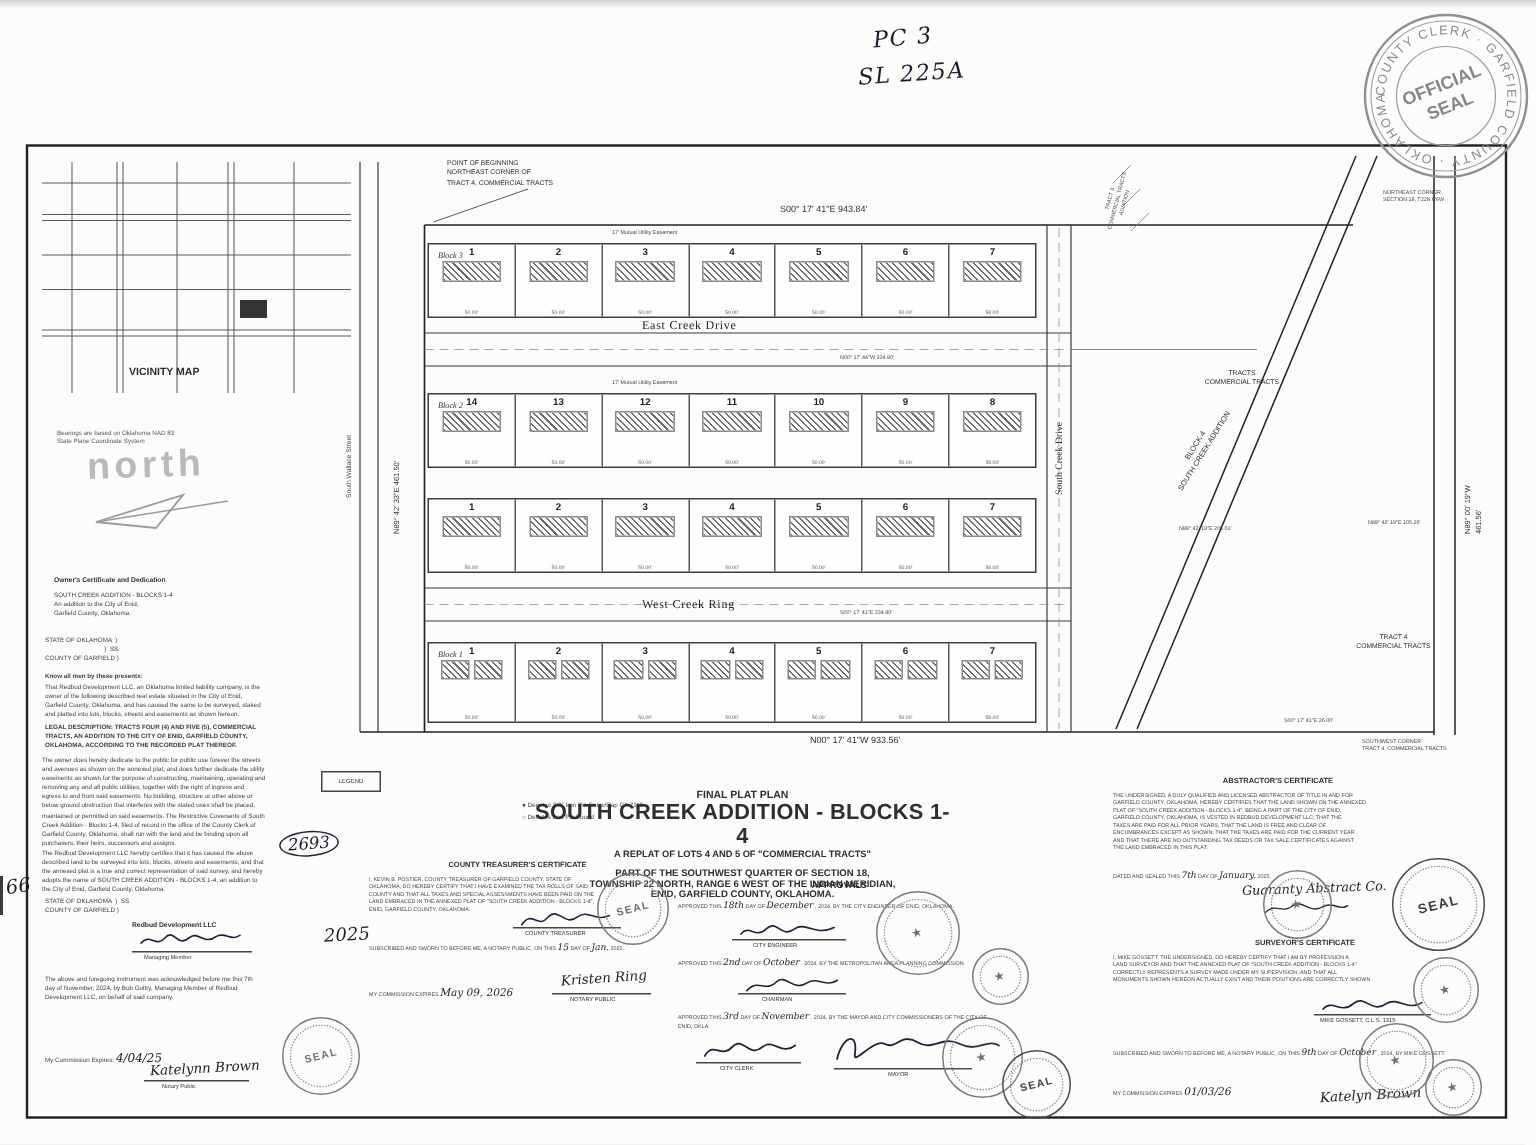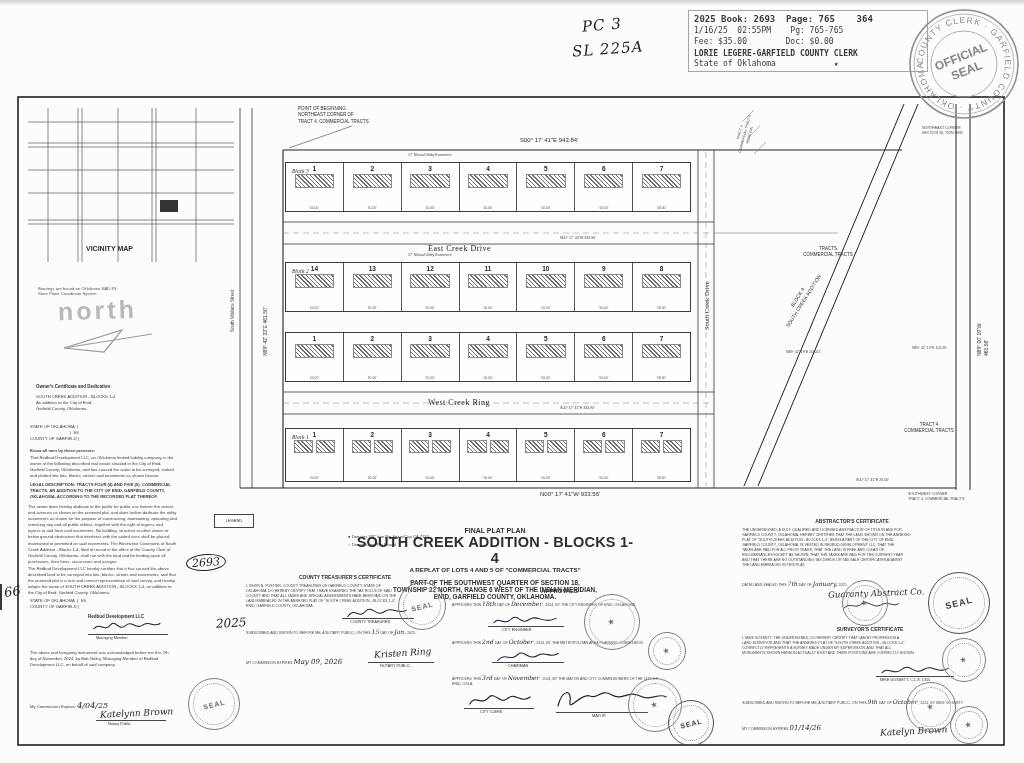--- a/index.html
+++ b/index.html
@@ -123,27 +123,20 @@
     <g stroke="#8a8a8a" stroke-width="0.6">
       <line x1="742" y1="122" x2="754" y2="110"></line>
       <line x1="748" y1="138" x2="760" y2="126"></line>
       <line x1="754" y1="154" x2="766" y2="142"></line>
     </g>
   </svg>
 
   <div class="abs hw hw-lg" style="left:582px;top:16px;transform:rotate(-5deg);z-index:4">PC 3</div>
   <div class="abs hw hw-lg" style="left:572px;top:40px;transform:rotate(-4deg);z-index:4">SL 225A</div>
 
-  <div class="abs stamp" style="left:688px;top:10px;width:228px;padding:3px 5px;border:1px solid #a5a5a5;z-index:3;">
-    <div style="font-size:9px;font-weight:bold;">2025 Book: 2693  Page: 765    364</div>
-    <div style="font-size:8px;margin-top:2px;">1/16/25  02:55PM    Pg: 765-765</div>
-    <div style="font-size:8px;margin-top:2px;">Fee: $35.00        Doc: $0.00</div>
-    <div style="font-size:8px;margin-top:3px;font-weight:bold;">LORIE LEGERE-GARFIELD COUNTY CLERK</div>
-    <div style="font-size:8px;margin-top:1px;">State of Oklahoma            ★</div>
-  </div>
 
   <svg class="abs" style="left:906px;top:6px;z-index:5" width="116" height="116">
     <circle cx="58" cy="58" r="54" fill="none" stroke="#8f8f8f" stroke-width="1.6"></circle>
     <circle cx="58" cy="58" r="50" fill="none" stroke="#9b9b9b" stroke-width="0.7"></circle>
     <circle cx="58" cy="58" r="33" fill="none" stroke="#9b9b9b" stroke-width="0.8"></circle>
     <defs>
         <path id="sealring" d="M58,58 m-41,0 a41,41 0 1,1 82,0 a41,41 0 1,1 -82,0"></path>
       </defs>
     <text font-size="8.5" fill="#8a8a8a" letter-spacing="1.2">
       <textPath href="#sealring">COUNTY CLERK · GARFIELD COUNTY · OKLAHOMA</textPath>
@@ -161,21 +154,21 @@
   <div class="abs rot t45" style="left:230px;top:332px;transform:rotate(-90deg);color:#444;z-index:2">South Wallace Street</div>
 
   <div class="abs pre t45" style="left:298px;top:106px;width:120px;z-index:2">POINT OF BEGINNING
 NORTHEAST CORNER OF
 TRACT 4, COMMERCIAL TRACTS</div>
   <div class="abs t6" style="left:520px;top:137px;z-index:2">S00° 17' 41"E  943.84'</div>
   <div class="abs t6" style="left:540px;top:491px;z-index:2">N00° 17' 41"W  933.56'</div>
   <div class="abs rot t5" style="left:262px;top:356px;transform:rotate(-90deg);z-index:2">N89° 42' 33"E  461.50'</div>
   <div class="abs rot t5" style="left:976px;top:356px;transform:rotate(-90deg);z-index:2">N89° 00' 19"W  461.56'</div>
 
-  <div class="abs street-label" style="left:428px;top:244px;z-index:2">East Creek Drive</div>
+  <div class="abs street-label" style="left:428px;top:212px;z-index:2">East Creek Drive</div>
   <div class="abs t36" style="left:560px;top:236px;z-index:2">N00° 17' 44"W  334.90'</div>
   <div class="abs street-label" style="left:428px;top:398px;z-index:2">West Creek Ring</div>
   <div class="abs t36" style="left:560px;top:406px;z-index:2">S00° 17' 41"E  334.90'</div>
   <div class="abs rot serif" style="left:703px;top:330px;transform:rotate(-90deg);font-size:6.5px;z-index:2">South Creek Drive</div>
 
   <div class="abs t36" style="left:408px;top:153px;z-index:2">17' Mutual Utility Easement</div>
   <div class="abs t36" style="left:408px;top:253px;z-index:2">17' Mutual Utility Easement</div>
 
   <div class="abs serif t55" style="left:292px;top:168px;font-style:italic;z-index:3">Block 3</div>
   <div class="abs serif t55" style="left:292px;top:268px;font-style:italic;z-index:3">Block 2</div>
@@ -546,21 +539,21 @@
   <div class="abs sublabel" style="left:880px;top:678px;z-index:2">MIKE GOSSETT, C.L.S. 1315</div>
   <div class="abs t36" style="left:742px;top:698px;width:250px;z-index:2">
     <span>SUBSCRIBED AND SWORN TO BEFORE ME, A NOTARY PUBLIC, ON THIS</span>
     <span class="hw hw-sm">9th</span>
     <span>DAY OF</span>
     <span class="hw hw-sm">October</span>
     <span>, 2024, BY MIKE GOSSETT.</span>
   </div>
   <div class="abs t36" style="left:742px;top:724px;z-index:2">
     <span>MY COMMISSION EXPIRES</span>
-    <span class="hw" style="font-size:7px">01/14/26</span>
+    <span class="hw" style="font-size:7px">01/03/26</span>
   </div>
   <div class="abs hw hw-md" style="left:880px;top:726px;transform:rotate(-3deg);z-index:3">Katelyn Brown</div>
 
   <div class="seal" style="left:398px;top:582px;width:46px;height:46px">
     <span>SEAL</span>
   </div>
   <div class="seal" style="left:584px;top:594px;width:54px;height:54px">
     <span>★</span>
   </div>
   <div class="seal" style="left:648px;top:632px;width:36px;height:36px">

